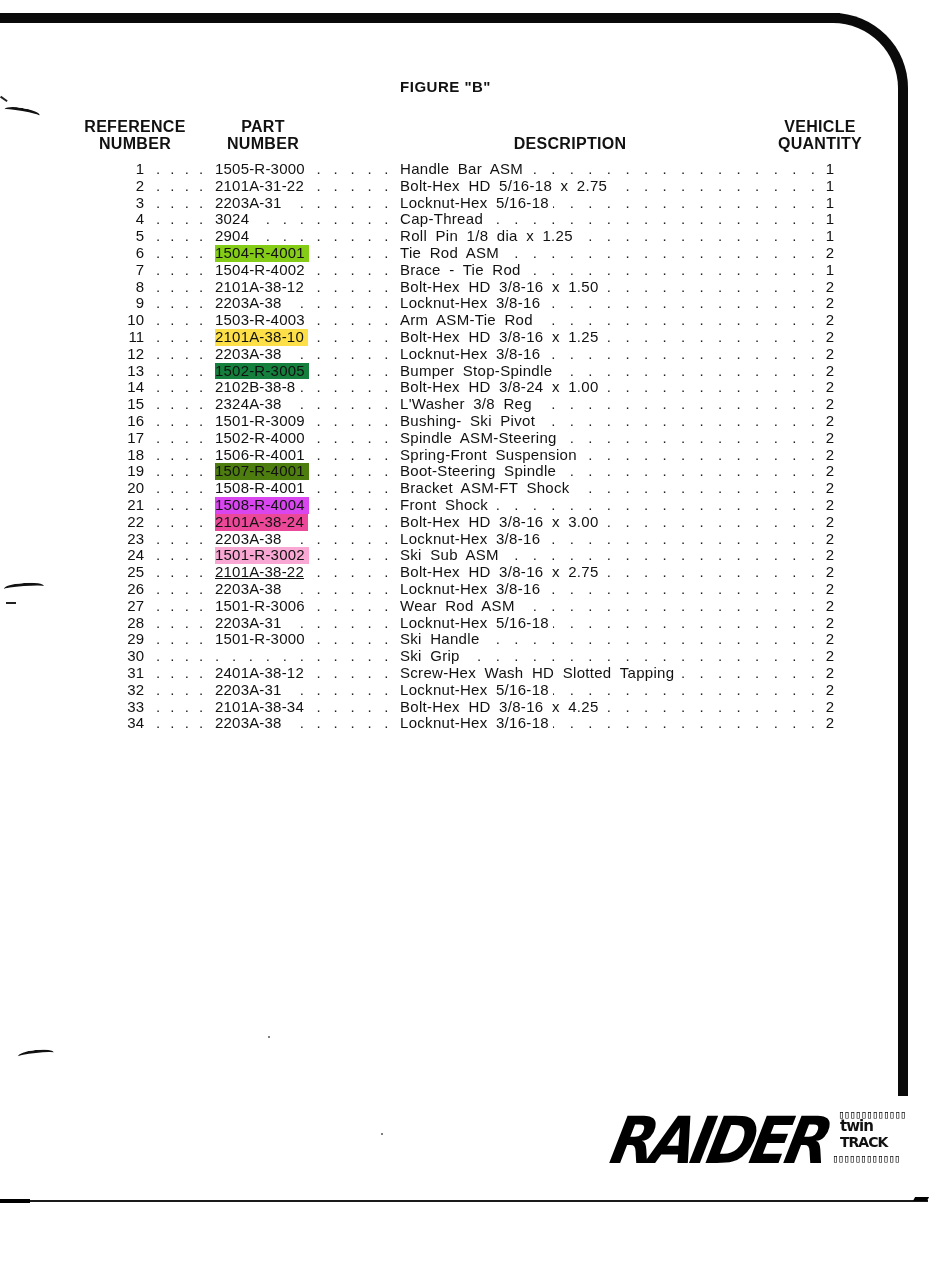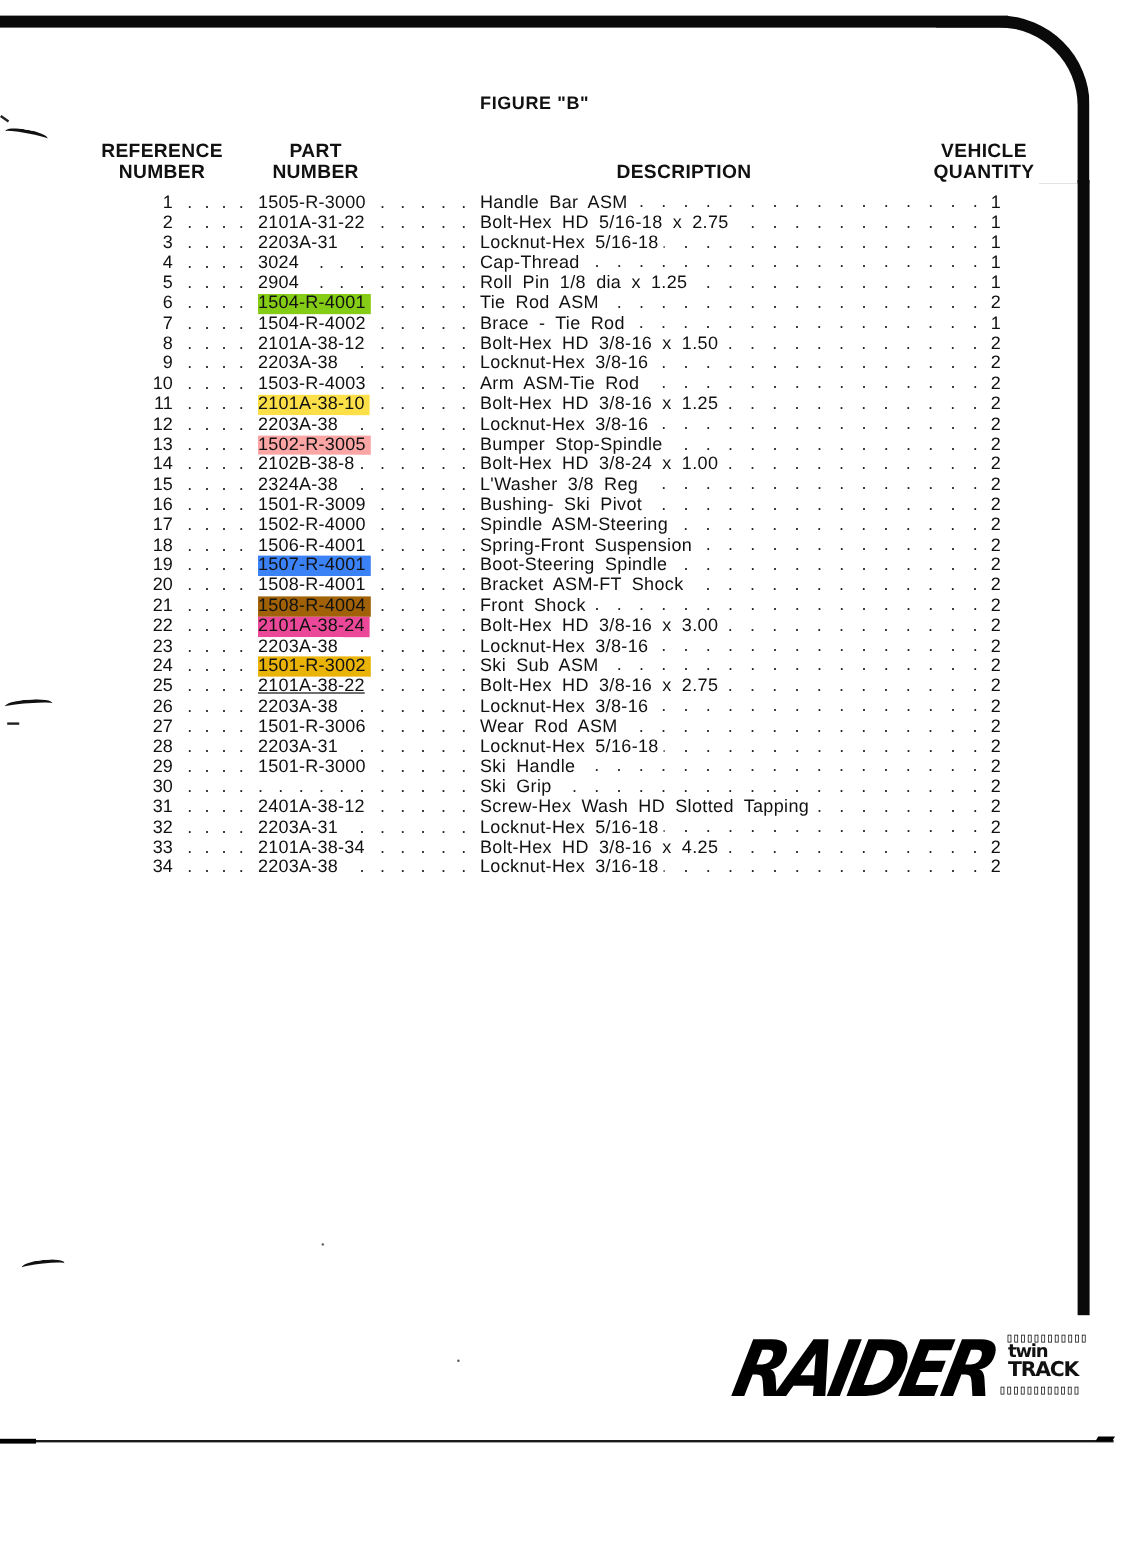--- a/index.html
+++ b/index.html
@@ -97,21 +97,21 @@
       white-space: nowrap;
     }
     .stripes-top { top: 2px; left: 218px; }
     .stripes-bot { top: 46px; left: 212px; }
     .logo-twin {
       position: absolute; left: 220px; top: 12px; font-weight: bold; font-size: 15px;
       line-height: 15px; letter-spacing: -1px; font-family: "DejaVu Sans", sans-serif;
       text-transform: lowercase;
     }
     .logo-track {
-      position: absolute; left: 220px; top: 27px; font-weight: bold; font-size: 17px;
+      position: absolute; left: 220px; top: 27px; font-weight: bold; font-size: 14px;
       line-height: 17px; letter-spacing: -1px; font-family: "DejaVu Sans", sans-serif;
     }
     .speck { position: absolute; width: 2px; height: 2px; background: #555; border-radius: 1px; }
   </style>
 </head>
 <body>
 
 <div class="frame-top"></div>
 <div class="frame-corner"></div>
 <div class="frame-right"></div>
@@ -271,21 +271,21 @@
       <span class="desc-wrap">
         <span class="desc">Locknut-Hex 3/8-16</span>
         <span class="leader">. . . . . . . . . . . . . . . . . . . . . . . . . . . . . . . . . . . . . . . . . .</span>
       </span>
       <span class="qty">2</span>
     </div>
     <div class="row">
       <span class="ref">13</span>
       <span class="dots1">. . . .</span>
       <span class="dots2">. . . . . . . . . . . . . . . . . . . . . . . . . . . . . . . . . . . . . . . . . .</span>
-      <span class="part" style="background:#fca5a5;padding-right:4px;">1502-R-3005</span>
+      <span class="part" style="background:#15803d;padding-right:4px;">1502-R-3005</span>
       <span class="desc-wrap">
         <span class="desc">Bumper Stop-Spindle</span>
         <span class="leader">. . . . . . . . . . . . . . . . . . . . . . . . . . . . . . . . . . . . . . . . . .</span>
       </span>
       <span class="qty">2</span>
     </div>
     <div class="row">
       <span class="ref">14</span>
       <span class="dots1">. . . .</span>
       <span class="dots2">. . . . . . . . . . . . . . . . . . . . . . . . . . . . . . . . . . . . . . . . . .</span>
@@ -337,21 +337,21 @@
       <span class="desc-wrap">
         <span class="desc">Spring-Front Suspension</span>
         <span class="leader">. . . . . . . . . . . . . . . . . . . . . . . . . . . . . . . . . . . . . . . . . .</span>
       </span>
       <span class="qty">2</span>
     </div>
     <div class="row">
       <span class="ref">19</span>
       <span class="dots1">. . . .</span>
       <span class="dots2">. . . . . . . . . . . . . . . . . . . . . . . . . . . . . . . . . . . . . . . . . .</span>
-      <span class="part" style="background:#3b82f6;padding-right:4px;">1507-R-4001</span>
+      <span class="part" style="background:#4d7c0f;padding-right:4px;">1507-R-4001</span>
       <span class="desc-wrap">
         <span class="desc">Boot-Steering Spindle</span>
         <span class="leader">. . . . . . . . . . . . . . . . . . . . . . . . . . . . . . . . . . . . . . . . . .</span>
       </span>
       <span class="qty">2</span>
     </div>
     <div class="row">
       <span class="ref">20</span>
       <span class="dots1">. . . .</span>
       <span class="dots2">. . . . . . . . . . . . . . . . . . . . . . . . . . . . . . . . . . . . . . . . . .</span>
@@ -359,21 +359,21 @@
       <span class="desc-wrap">
         <span class="desc">Bracket ASM-FT Shock</span>
         <span class="leader">. . . . . . . . . . . . . . . . . . . . . . . . . . . . . . . . . . . . . . . . . .</span>
       </span>
       <span class="qty">2</span>
     </div>
     <div class="row">
       <span class="ref">21</span>
       <span class="dots1">. . . .</span>
       <span class="dots2">. . . . . . . . . . . . . . . . . . . . . . . . . . . . . . . . . . . . . . . . . .</span>
-      <span class="part" style="background:#a16207;padding-right:4px;">1508-R-4004</span>
+      <span class="part" style="background:#d946ef;padding-right:4px;">1508-R-4004</span>
       <span class="desc-wrap">
         <span class="desc">Front Shock</span>
         <span class="leader">. . . . . . . . . . . . . . . . . . . . . . . . . . . . . . . . . . . . . . . . . .</span>
       </span>
       <span class="qty">2</span>
     </div>
     <div class="row">
       <span class="ref">22</span>
       <span class="dots1">. . . .</span>
       <span class="dots2">. . . . . . . . . . . . . . . . . . . . . . . . . . . . . . . . . . . . . . . . . .</span>
@@ -392,21 +392,21 @@
       <span class="desc-wrap">
         <span class="desc">Locknut-Hex 3/8-16</span>
         <span class="leader">. . . . . . . . . . . . . . . . . . . . . . . . . . . . . . . . . . . . . . . . . .</span>
       </span>
       <span class="qty">2</span>
     </div>
     <div class="row">
       <span class="ref">24</span>
       <span class="dots1">. . . .</span>
       <span class="dots2">. . . . . . . . . . . . . . . . . . . . . . . . . . . . . . . . . . . . . . . . . .</span>
-      <span class="part" style="background:#eab308;padding-right:4px;">1501-R-3002</span>
+      <span class="part" style="background:#f9a8d4;padding-right:4px;">1501-R-3002</span>
       <span class="desc-wrap">
         <span class="desc">Ski Sub ASM</span>
         <span class="leader">. . . . . . . . . . . . . . . . . . . . . . . . . . . . . . . . . . . . . . . . . .</span>
       </span>
       <span class="qty">2</span>
     </div>
     <div class="row">
       <span class="ref">25</span>
       <span class="dots1">. . . .</span>
       <span class="dots2">. . . . . . . . . . . . . . . . . . . . . . . . . . . . . . . . . . . . . . . . . .</span>

